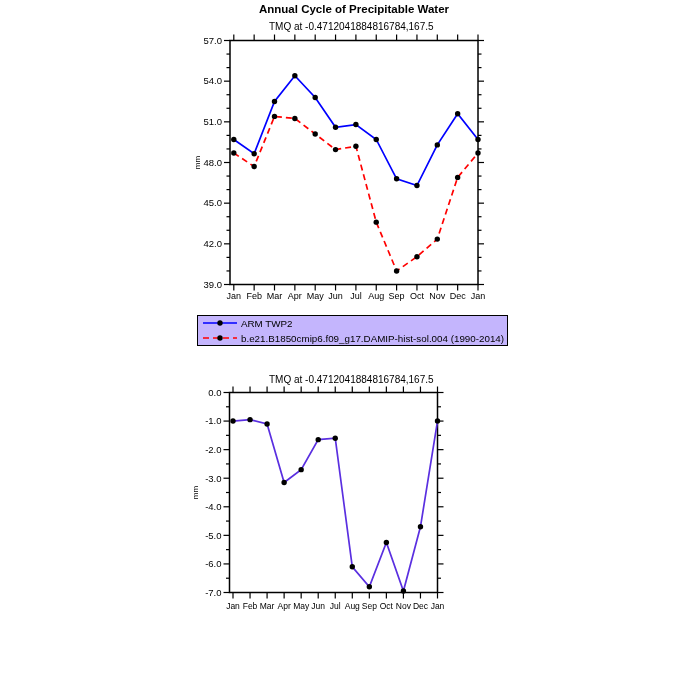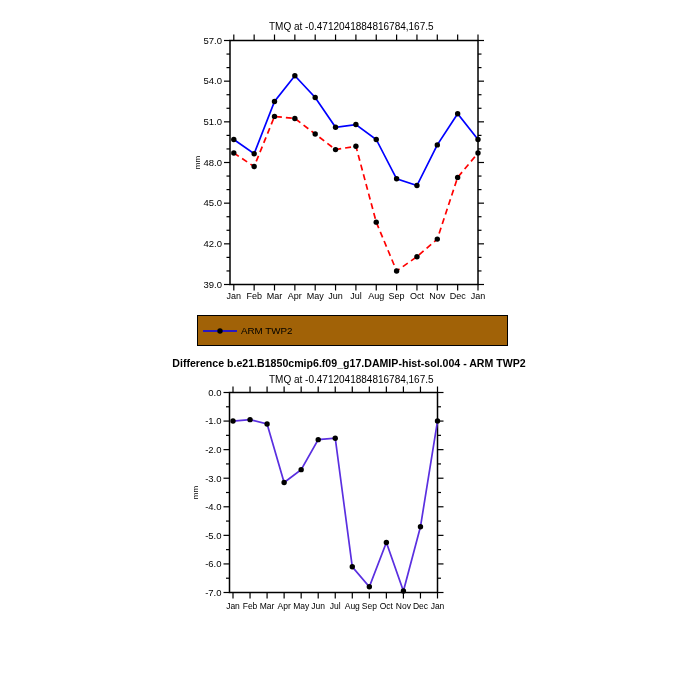--- a/index.html
+++ b/index.html
@@ -6,32 +6,33 @@
   body { width:700px; height:700px; font-family:"Liberation Sans", sans-serif; }
   .canvas { position:relative; width:700px; height:700px; background:#ffffff; overflow:hidden; }
   .chart-title { position:absolute; transform:translateX(-50%); font-weight:bold; color:#000;
                  white-space:nowrap; }
   .chart-subtitle { position:absolute; color:#000; white-space:nowrap;margin-left:36px; }
   #title0 { left:354px; top:3px; font-size:11.5px; }
   #subtitle0 { left:233px; top:21px; font-size:10px; }
   #title1 { left:349px; top:357px; font-size:10.6px; }
   #subtitle1 { left:233px; top:374px; font-size:10px; }
   .legend-box { position:absolute; left:197px; top:315px; width:311px; height:31px;
-                border:1.3px solid #000; box-sizing:border-box; background:#a16207;
+                border:1.3px solid #000; box-sizing:border-box; background:#c4b5fd;
                 display:flex; flex-direction:column; justify-content:center; gap:1px; padding-left:3px; }
   .legend-row { display:flex; align-items:center; height:14px; }
   .legend-row svg { flex:0 0 auto; }
   .legend-label { font-size:9.8px; color:#000; margin-left:2px; white-space:nowrap; }
   svg.chart-layer { position:absolute; left:0; top:0; }
 </style>
 </head>
 <body>
 
 <div class="canvas">
 
+  <div id="title0" class="chart-title">Annual Cycle of Precipitable Water</div>
   <div id="subtitle0" class="chart-subtitle">TMQ at -0.4712041884816784,167.5</div>
 
   <svg class="chart-layer" width="700" height="700">
       <g>
         <rect x="230" y="40.5" width="248" height="244" fill="none" stroke="#000000" stroke-width="1.5"></rect>
         <g stroke="#000000" stroke-width="1.2">
           <line x1="233.8" y1="284.5" x2="233.8" y2="290.5"></line>
           <line x1="233.8" y1="40.5" x2="233.8" y2="34.5"></line>
           <line x1="254.15" y1="284.5" x2="254.15" y2="290.5"></line>
           <line x1="254.15" y1="40.5" x2="254.15" y2="34.5"></line>
@@ -264,18 +265,24 @@
     </svg>
 
   <div class="legend-box">
     <div class="legend-row">
       <svg width="38" height="10">
         <line x1="2" y1="5" x2="36" y2="5" stroke-width="1.7" stroke="#0000ff"></line>
         <circle cx="19" cy="5" r="2.7" fill="#000"></circle>
       </svg>
       <span class="legend-label">ARM TWP2</span>
     </div>
+    <div class="legend-row">
+      <svg width="38" height="10">
+        <line x1="2" y1="5" x2="36" y2="5" stroke-width="1.7" stroke-dasharray="6 4" stroke="#ff0000"></line>
+        <circle cx="19" cy="5" r="2.7" fill="#000"></circle>
+      </svg>
+      <span class="legend-label">b.e21.B1850cmip6.f09_g17.DAMIP-hist-sol.004 (1990-2014)</span>
+    </div>
   </div>
 
-  <div id="title1" class="chart-title">Difference b.e21.B1850cmip6.f09_g17.DAMIP-hist-sol.004 - ARM TWP2</div>
   <div id="subtitle1" class="chart-subtitle">TMQ at -0.4712041884816784,167.5</div>
 
 </div>
 
 </body></html>

